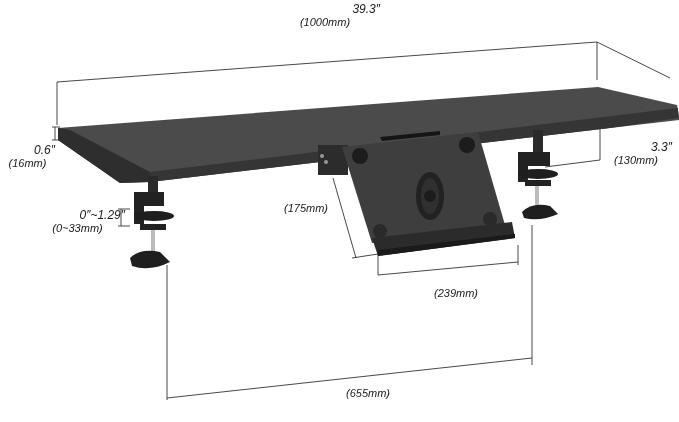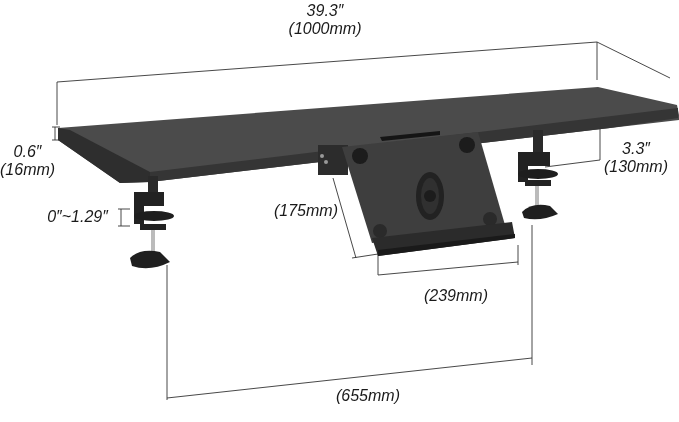--- a/index.html
+++ b/index.html
@@ -1,20 +1,20 @@
 <!DOCTYPE html>
 <html><head>
 <meta charset="utf-8">
 <style>
   html,body{margin:0;padding:0;background:#ffffff;}
   .stage{position:relative;width:679px;height:422px;overflow:hidden;background:#ffffff;font-family:"Liberation Sans",sans-serif;}
   svg.art{position:absolute;left:0;top:0;}
   .dim{position:absolute;text-align:center;color:#1a1a1a;font-style:italic;line-height:1;}
-  .dim .main{display:block;font-size:16px;}
-  .dim .sub{display:block;font-size:16px;margin-top:2px;}
+  .dim .main{display:block;font-size:12px;text-align:right;}
+  .dim .sub{display:block;font-size:11px;margin-top:2px;}
 </style>
 </head>
 <body>
 
 <div class="stage">
   <svg class="art" width="679" height="422" viewBox="0 0 679 422">
 
     <g stroke="#333" stroke-width="0.9" fill="none">
 
       <line x1="57" y1="82" x2="597" y2="42"></line>
@@ -100,20 +100,21 @@
   <div class="dim" style="left:0px;top:144px;width:55px;">
     <span class="main">0.6″</span>
     <span class="sub">(16mm)</span>
   </div>
   <div class="dim" style="left:600px;top:141px;width:72px;">
     <span class="main">3.3″</span>
     <span class="sub">(130mm)</span>
   </div>
   <div class="dim" style="left:30px;top:209px;width:95px;">
     <span class="main">0″~1.29″</span>
+    <span class="sub">(0~33mm)</span>
   </div>
   <div class="dim" style="left:270px;top:201px;width:72px;">
     <span class="sub">(175mm)</span>
   </div>
   <div class="dim" style="left:418px;top:286px;width:76px;">
     <span class="sub">(239mm)</span>
   </div>
   <div class="dim" style="left:330px;top:386px;width:76px;">
     <span class="sub">(655mm)</span>
   </div>

